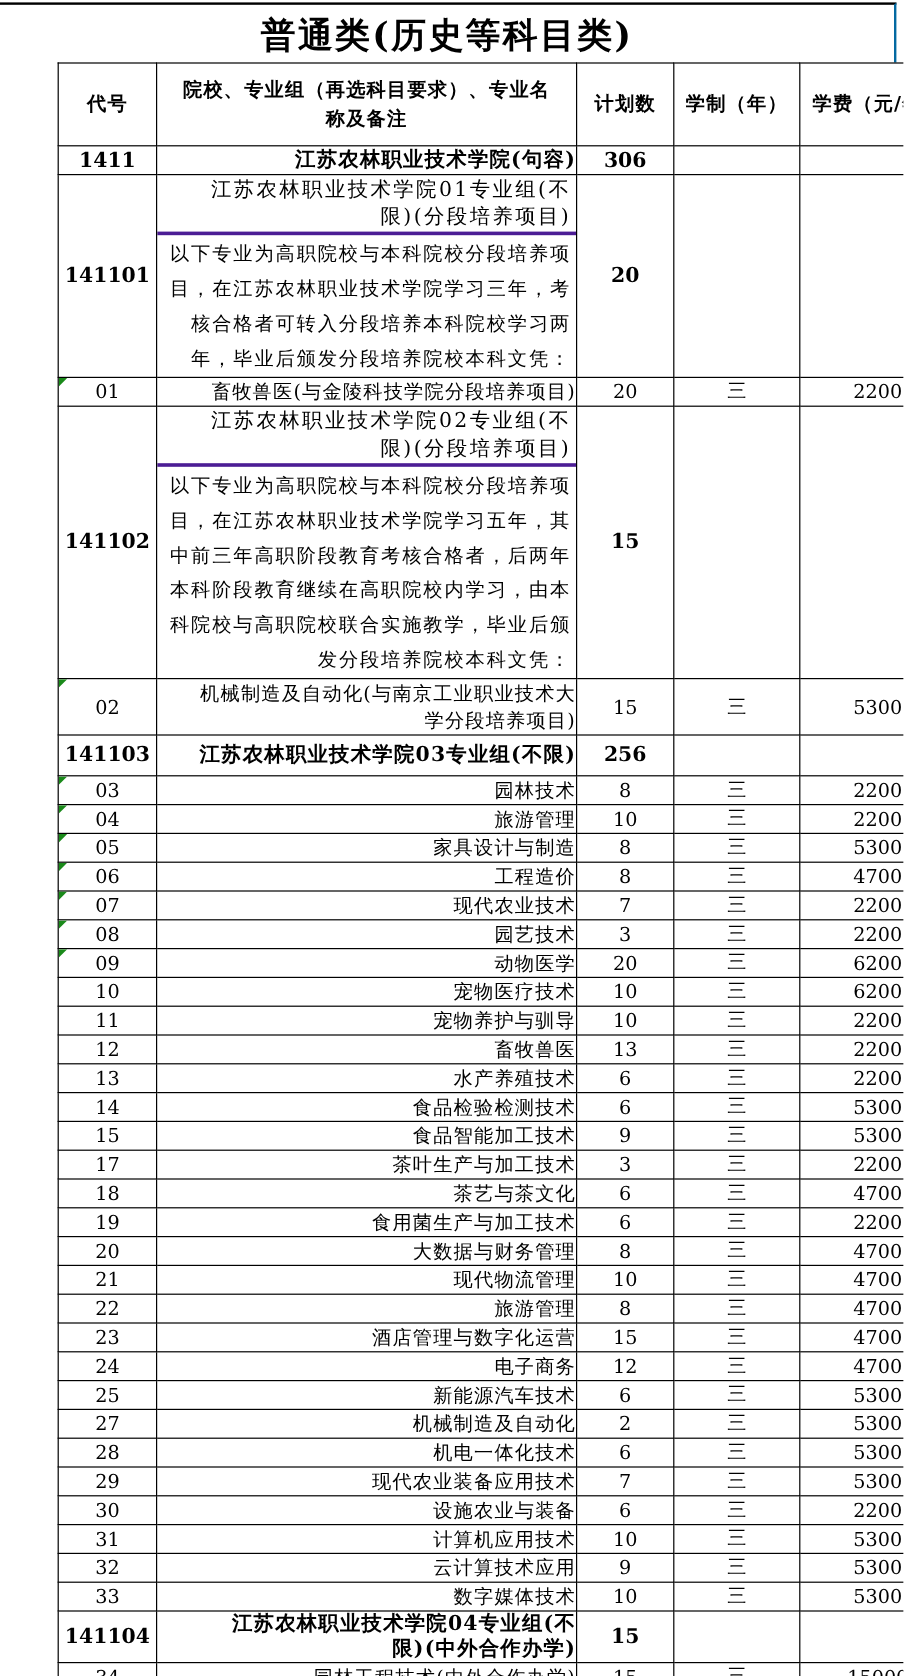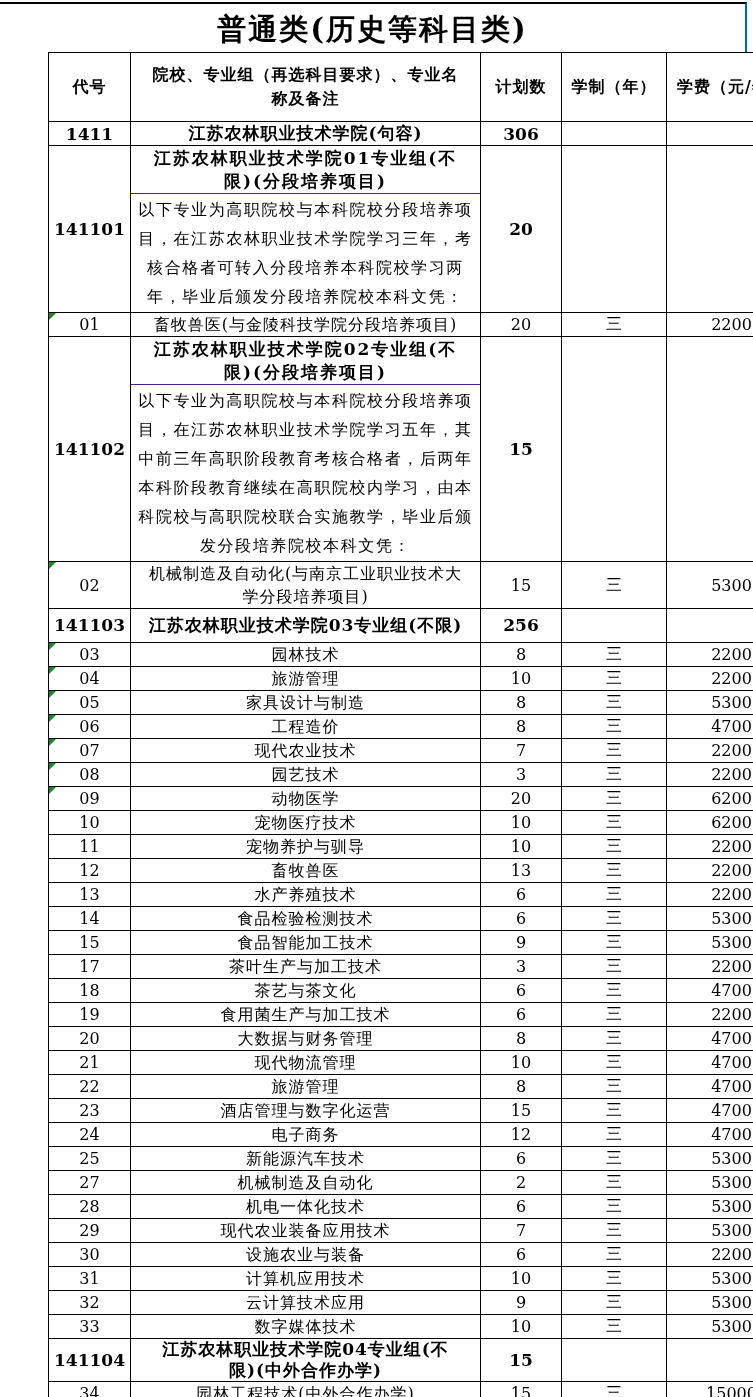--- a/index.html
+++ b/index.html
@@ -20,32 +20,32 @@
   table.plan th, table.plan td {
     border:1px solid #000; padding:0; vertical-align:middle;
     font-size:16px; box-sizing:border-box; overflow:hidden;
   }
   tr.header-row th {
     height:69px; font-weight:bold; text-align:center; letter-spacing:1px;
     white-space:pre-line; line-height:24px;
   }
   td.code { text-align:center; position:relative; }
   td.name {
-    text-align:center; padding:1px 4px; letter-spacing:1px;
+    text-align:right; padding:1px 4px; letter-spacing:1px;
     white-space:pre-line; line-height:23px;
   }
   td.num, td.dur { text-align:center; }
   tr.row-school td, tr.row-group td, tr.row-group2 td.code,
   tr.row-group2 td.num { font-weight:bold; font-size:17px; }
   tr.row-school td { height:21px; }
   tr.row-group td { height:34px; line-height:21px; }
   tr.row-major td { height:23px; }
   tr.row-group2 td.name { padding:0; }
   .grp-name {
-    border-bottom:1px solid #4c1d95; font-weight:bold; font-size:17px;
+    border-bottom:3px solid #4c1d95; font-weight:normal; font-size:17px;
     letter-spacing:2px; padding:1px 4px; line-height:22.5px; white-space:pre-line;
   }
   .grp-desc {
     font-weight:normal; font-size:16px; letter-spacing:1.6px;
     padding:1px 4px; line-height:29px; white-space:pre-line;
   }
   td.flag::before {
     content:""; position:absolute; top:0; left:0; width:0; height:0;
     border-top:7px solid var(--flag-color,#1a8a1a);
     border-right:7px solid transparent;

